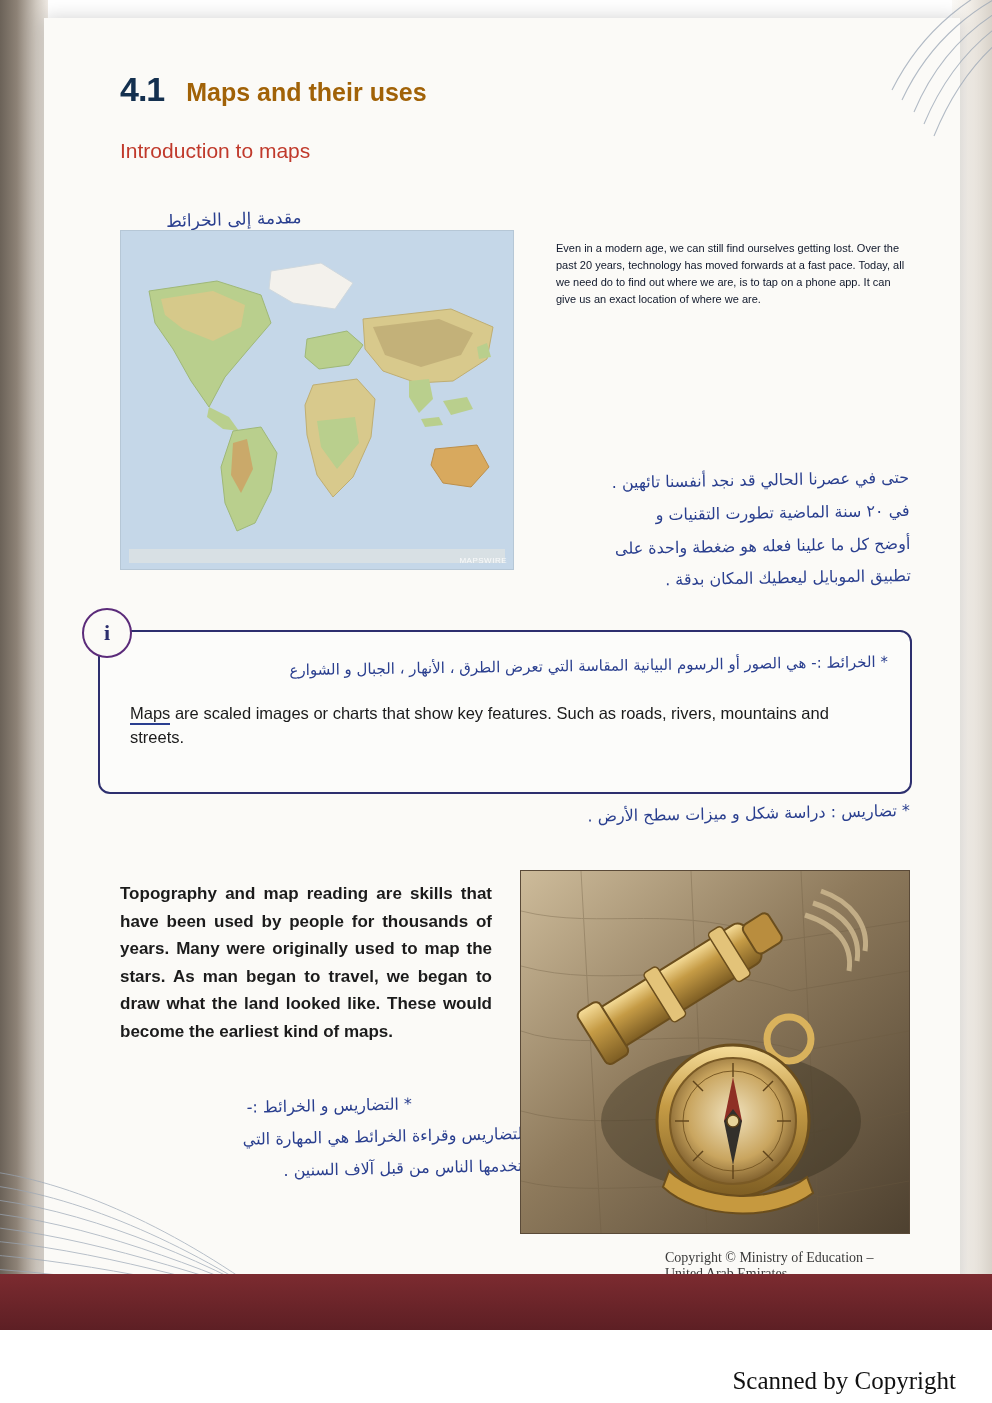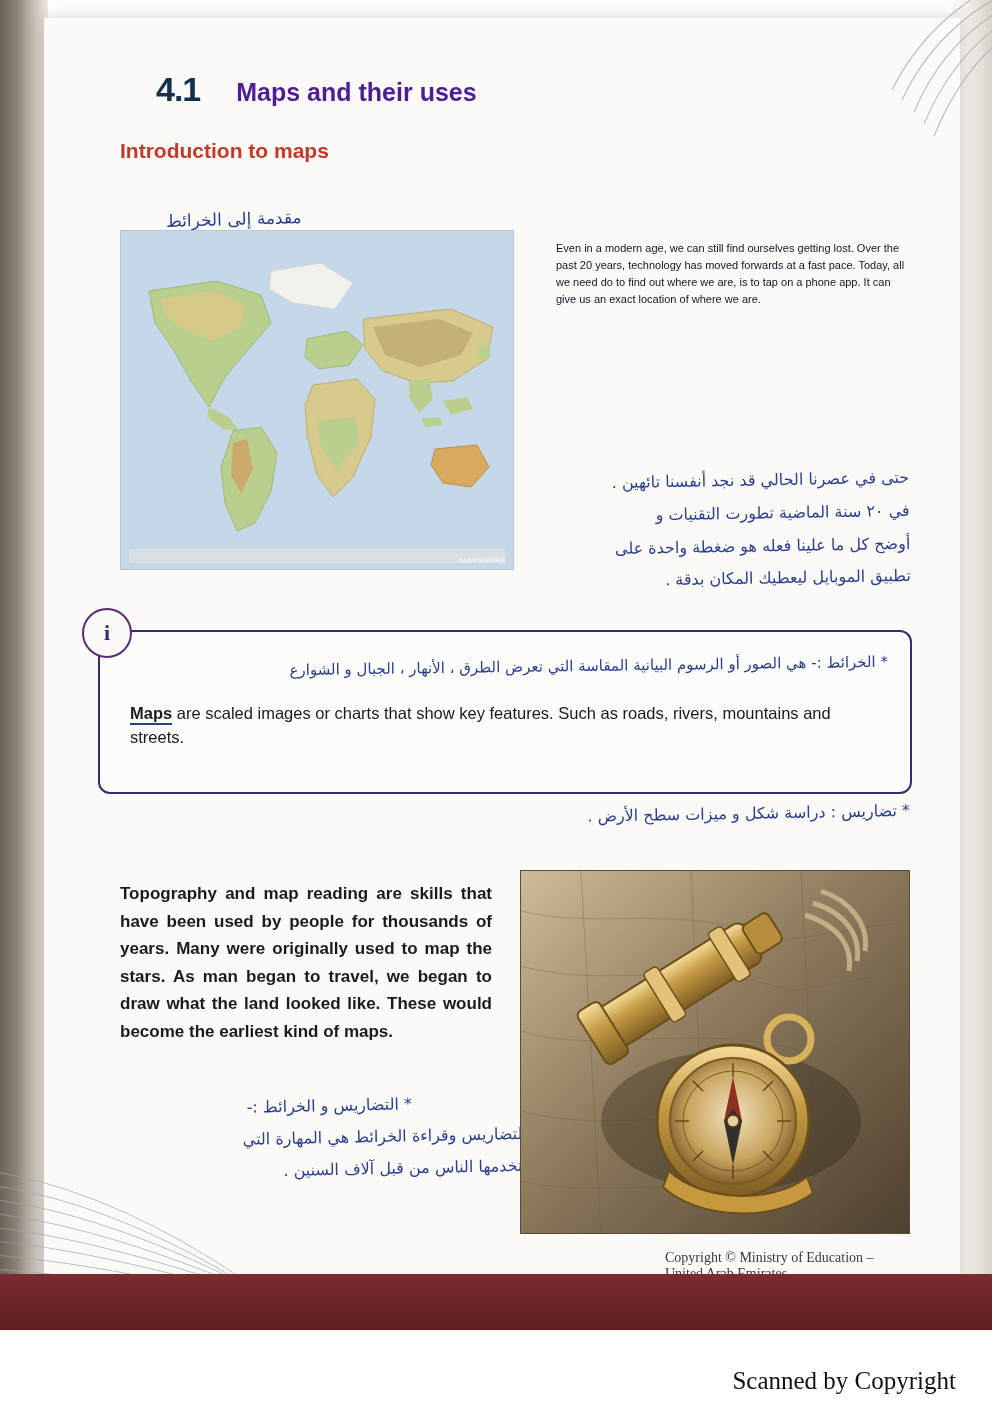--- a/index.html
+++ b/index.html
@@ -66,38 +66,37 @@
 
   
   .content {
     position: absolute;
     left: 120px; top: 70px;
     width: 790px; height: 1180px;
   }
   .heading-row {
     display: flex;
     align-items: baseline;
-    gap: 36px;
-    margin-left: 36px;
+    gap: 22px;
   }
   .sec-num {
     font-size: 34px;
     font-weight: bold;
     color: #14304f;
     letter-spacing: -1px;
   }
   .sec-title {
     font-size: 25px;
     font-weight: bold;
-    color: #4c1d95;
+    color: #a16207;
   }
   .sub-title {
     margin-top: 30px;
     font-size: 21px;
-    font-weight: bold;
+    font-weight: normal;
     color: #c0392b;
   }
   .hand-ar {
     font-family: "DejaVu Sans", sans-serif;
     color: #2a3f8f;
     direction: rtl;
     white-space: nowrap;
   }
   .hand-ar.sub {
     position: absolute;
@@ -174,21 +173,21 @@
     font-family: "Liberation Serif", serif;
   }
   .info-line {
     position: absolute;
     left: 30px;
     width: 740px;
     font-size: 16.5px;
     line-height: 1.45;
     color: #1b1b1b;
   }
-  .info-line b { font-weight: bold; }
+  .info-line b { font-weight: normal; }
   .u-hand {
     border-bottom: 2px solid #2a3f8f;
     padding-bottom: 1px;
   }
   .hand-over-box {
     position: absolute;
     left: 40px; top: 26px;
     width: 748px;
     font-family: "DejaVu Sans", sans-serif;
     direction: rtl;

